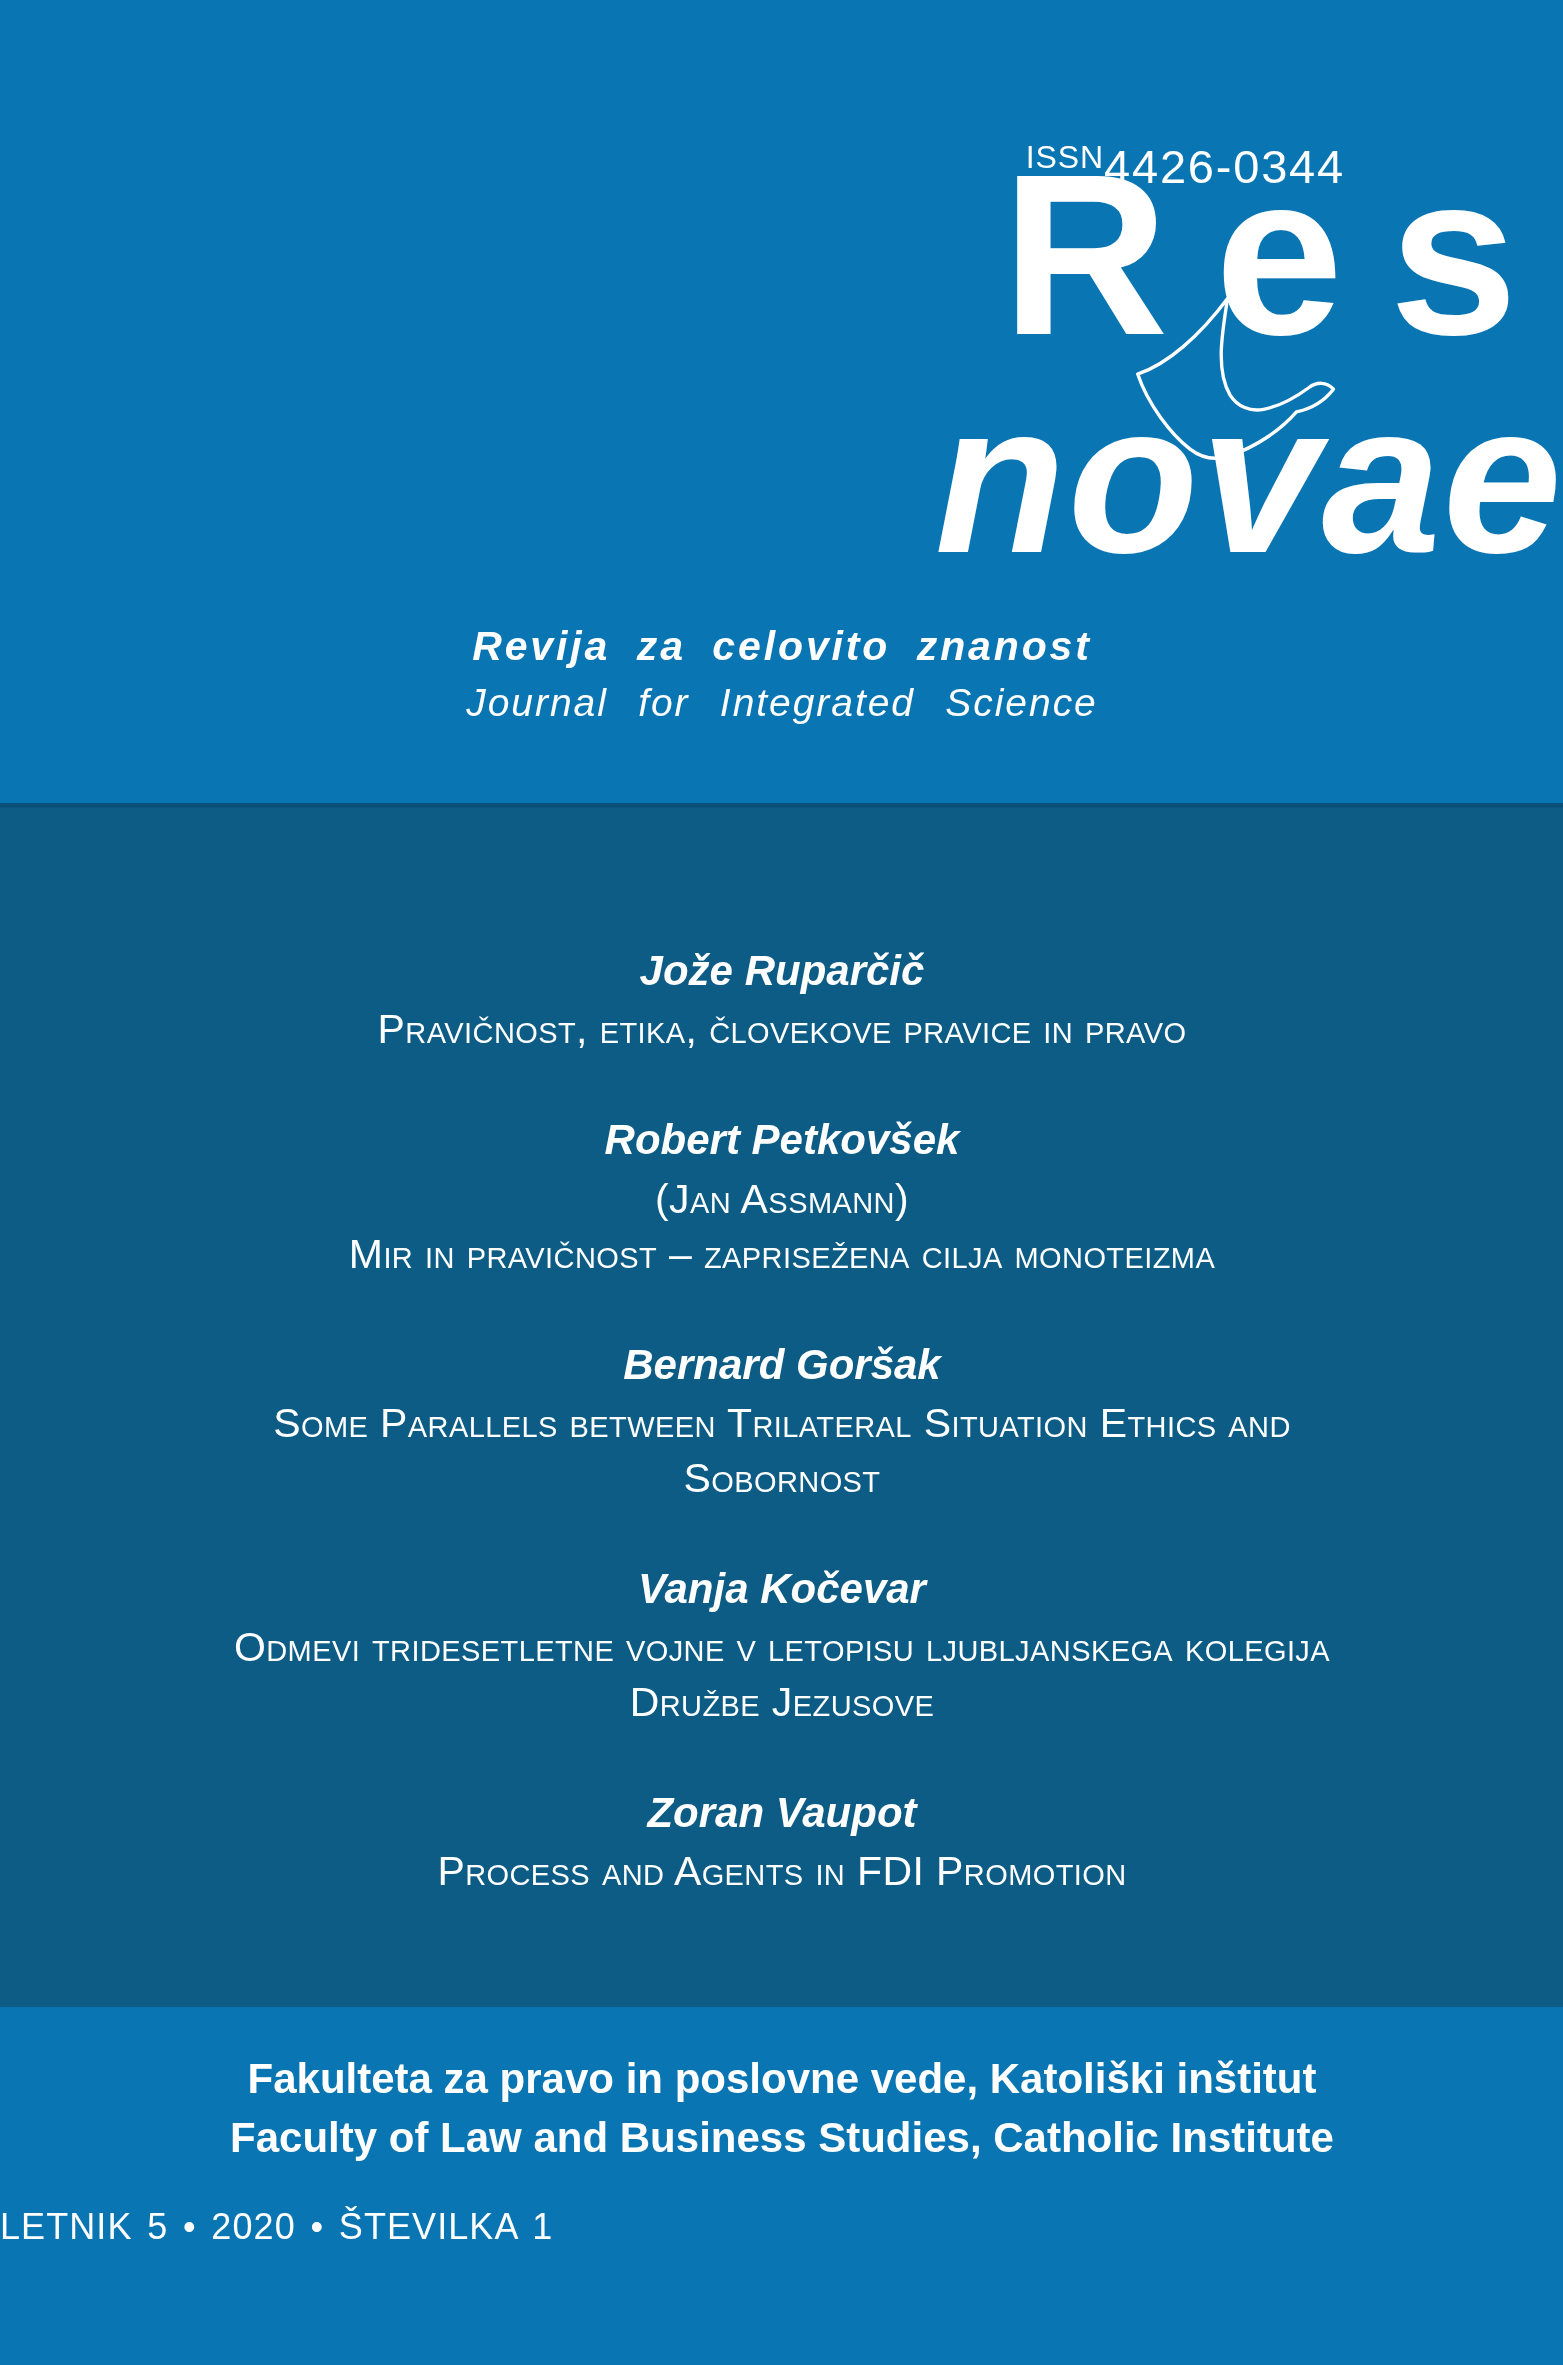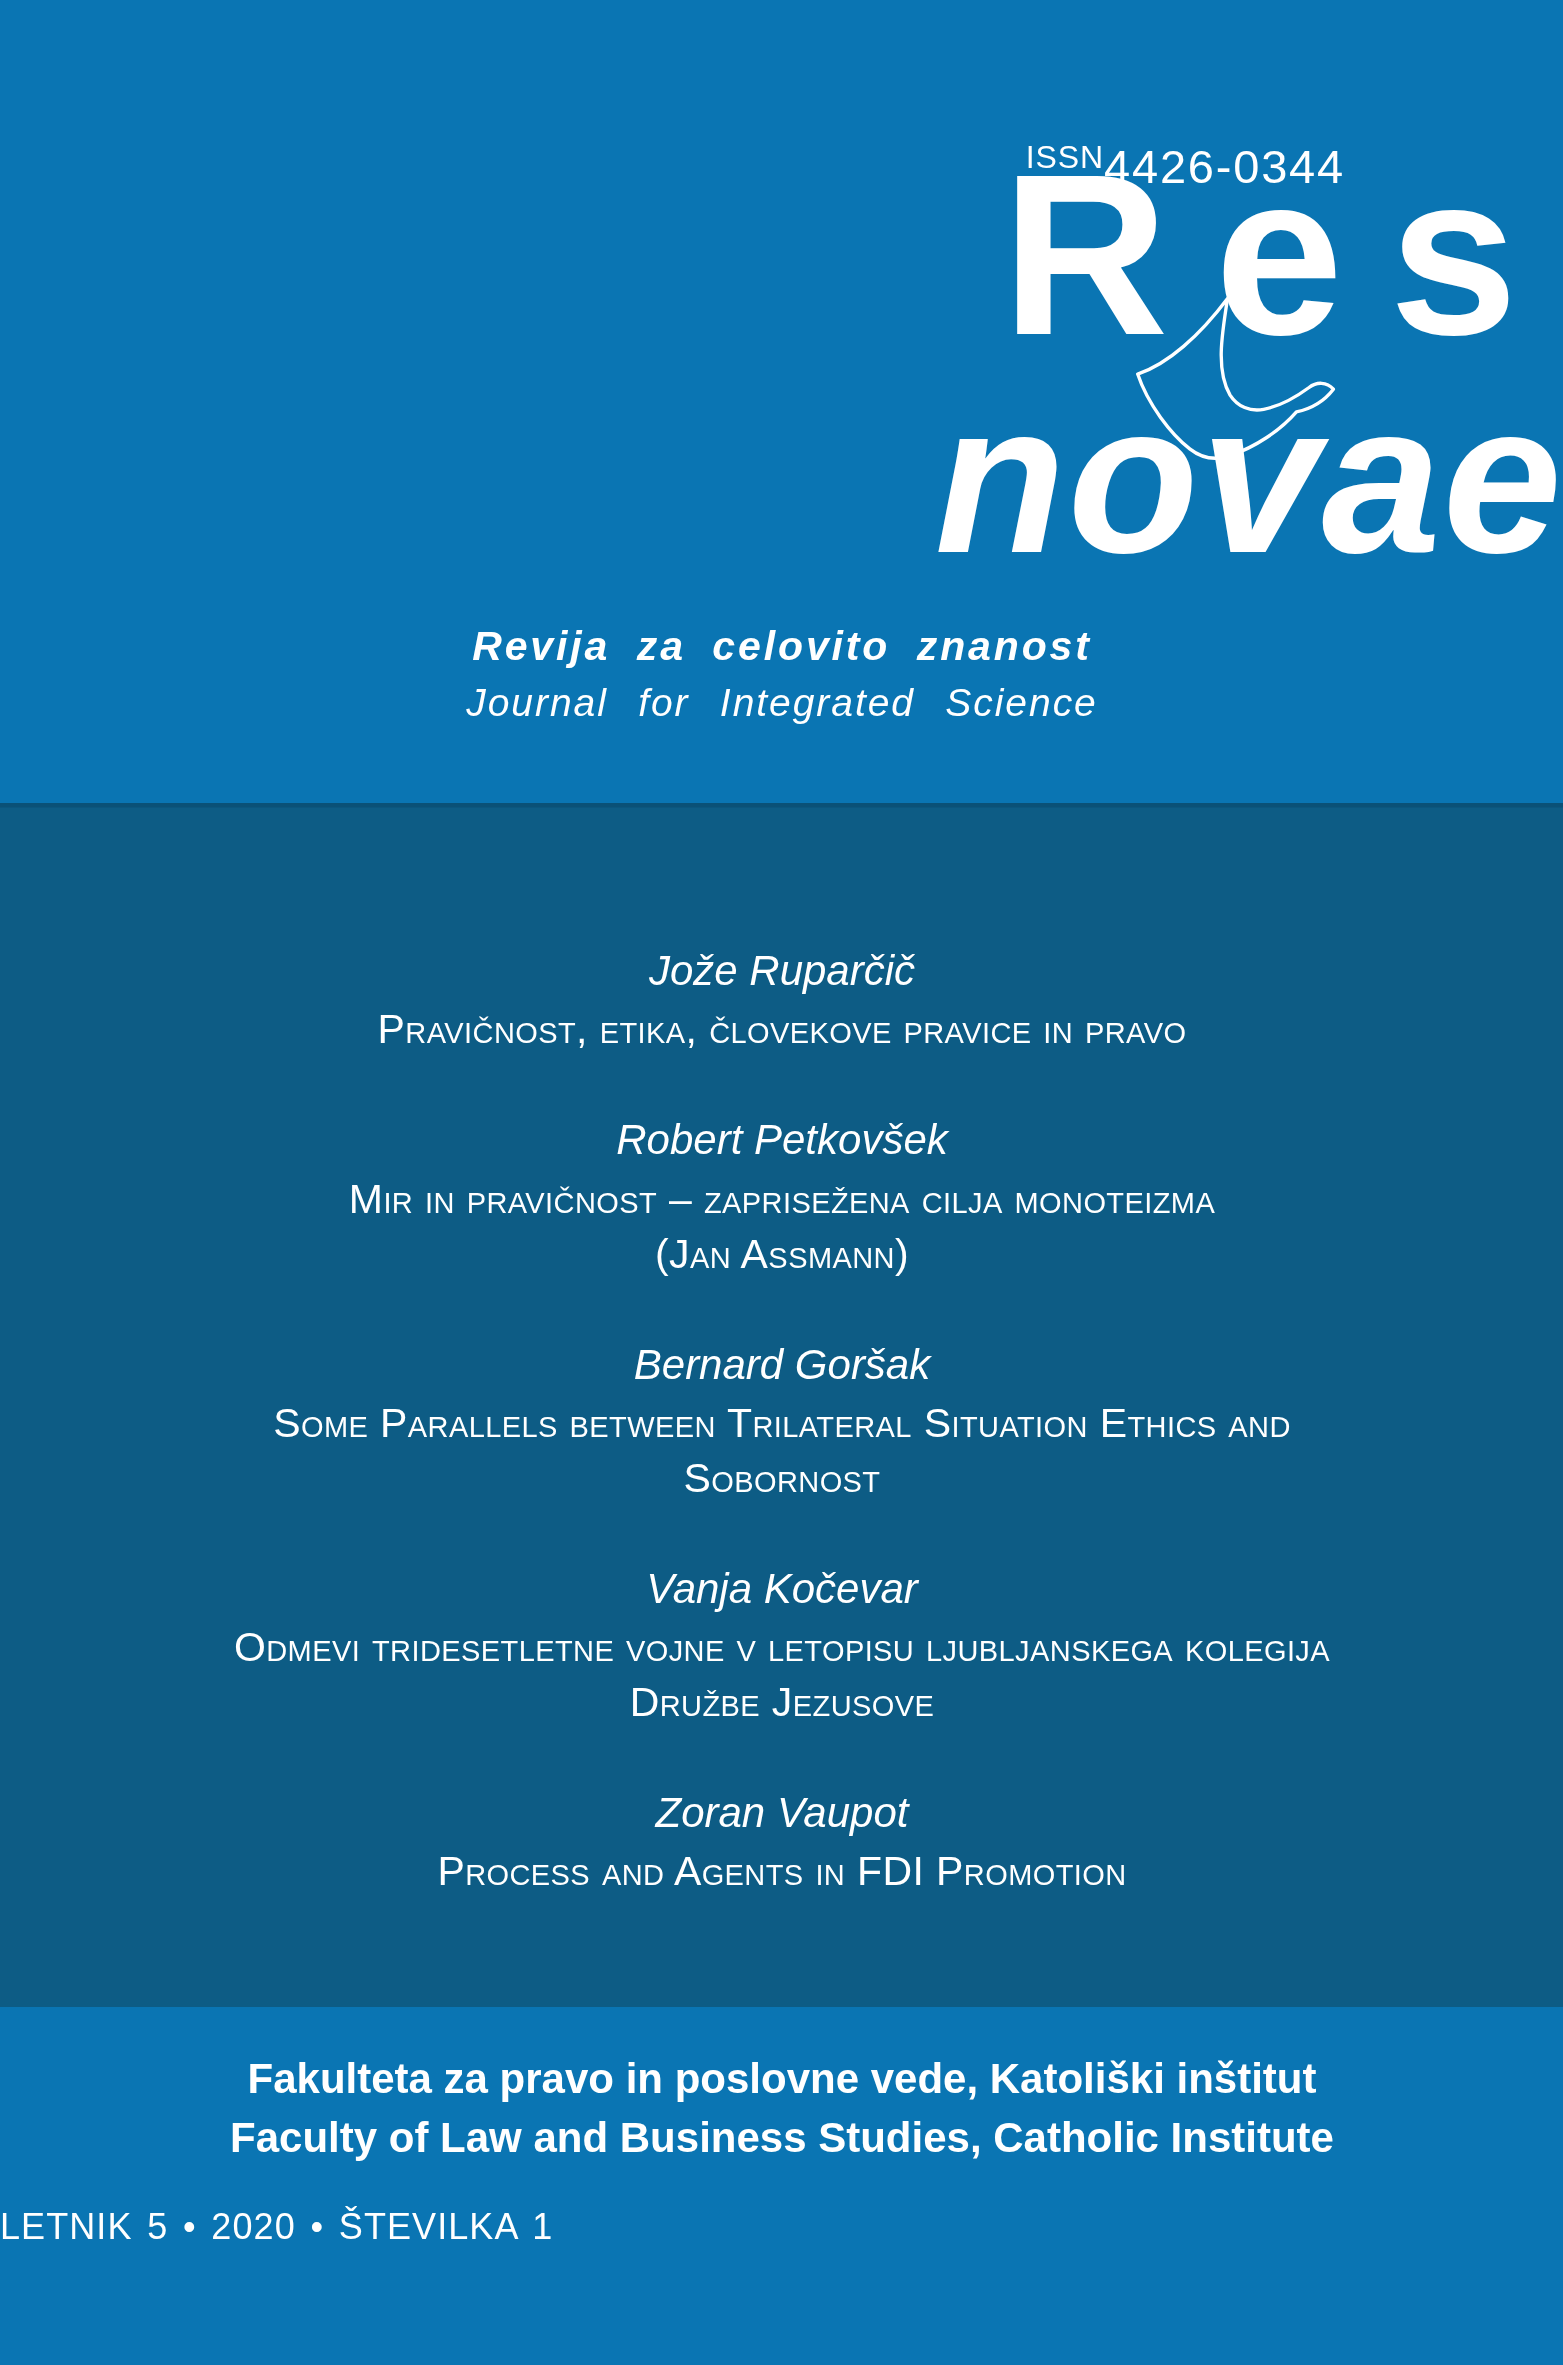--- a/index.html
+++ b/index.html
@@ -40,21 +40,21 @@
     letter-spacing:.05em;word-spacing:.45em;
   }
   .dove{position:absolute;left:1136px;top:296px;width:210px;height:178px;}
 
   .articles{
     position:absolute;top:803px;left:0;width:100%;
     padding-top:141px;box-sizing:border-box;
     display:flex;flex-direction:column;align-items:center;
   }
   .article{text-align:center;margin-bottom:56px;}
-  .article-author{font-size:42px;font-style:italic;line-height:53px;margin-bottom:5.3px;}
+  .article-author{font-size:42px;font-style:italic;line-height:53px;margin-bottom:5.3px;font-weight:bold;}
   .article-title{font-size:41px;line-height:55px;font-variant:small-caps;letter-spacing:.01em;}
 
   .publisher{
     position:absolute;top:2049px;left:0;width:100%;text-align:center;
     font-weight:bold;font-size:42px;line-height:59px;
   }
   .issue-line{
     position:absolute;top:2206px;left:0;width:100%;
     font-size:36px;letter-spacing:.03em;word-spacing:.1em;
   }
@@ -94,22 +94,22 @@
 
   <div class="articles">
 
     <div class="article">
       <div class="article-author">Jože Ruparčič</div>
       <div class="article-title">Pravičnost, etika, človekove pravice in pravo</div>
     </div>
 
     <div class="article">
       <div class="article-author">Robert Petkovšek</div>
+      <div class="article-title">(Jan Assmann)</div>
       <div class="article-title">Mir in pravičnost – zaprisežena cilja monoteizma</div>
-      <div class="article-title">(Jan Assmann)</div>
     </div>
 
     <div class="article">
       <div class="article-author">Bernard Goršak</div>
       <div class="article-title">Some Parallels between Trilateral Situation Ethics and</div>
       <div class="article-title">Sobornost</div>
     </div>
 
     <div class="article">
       <div class="article-author">Vanja Kočevar</div>

